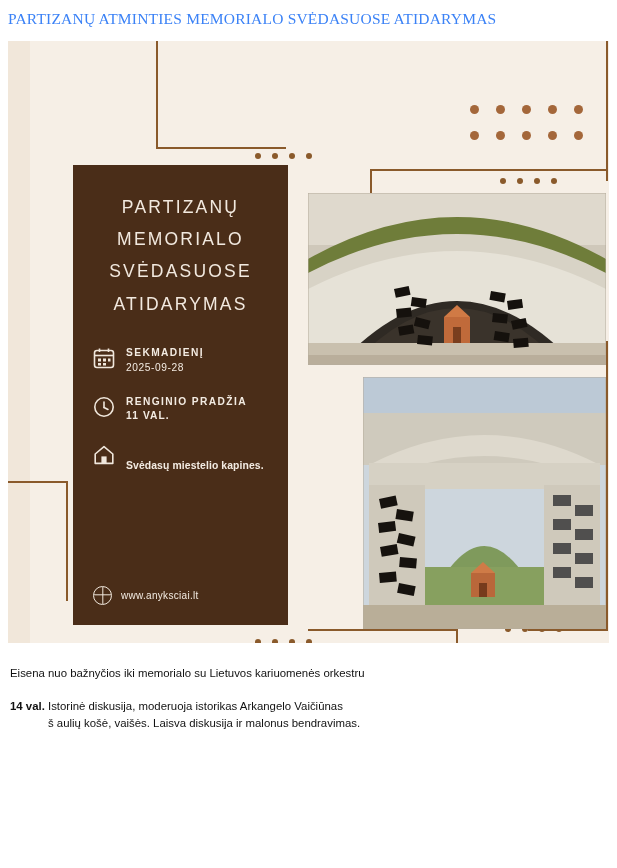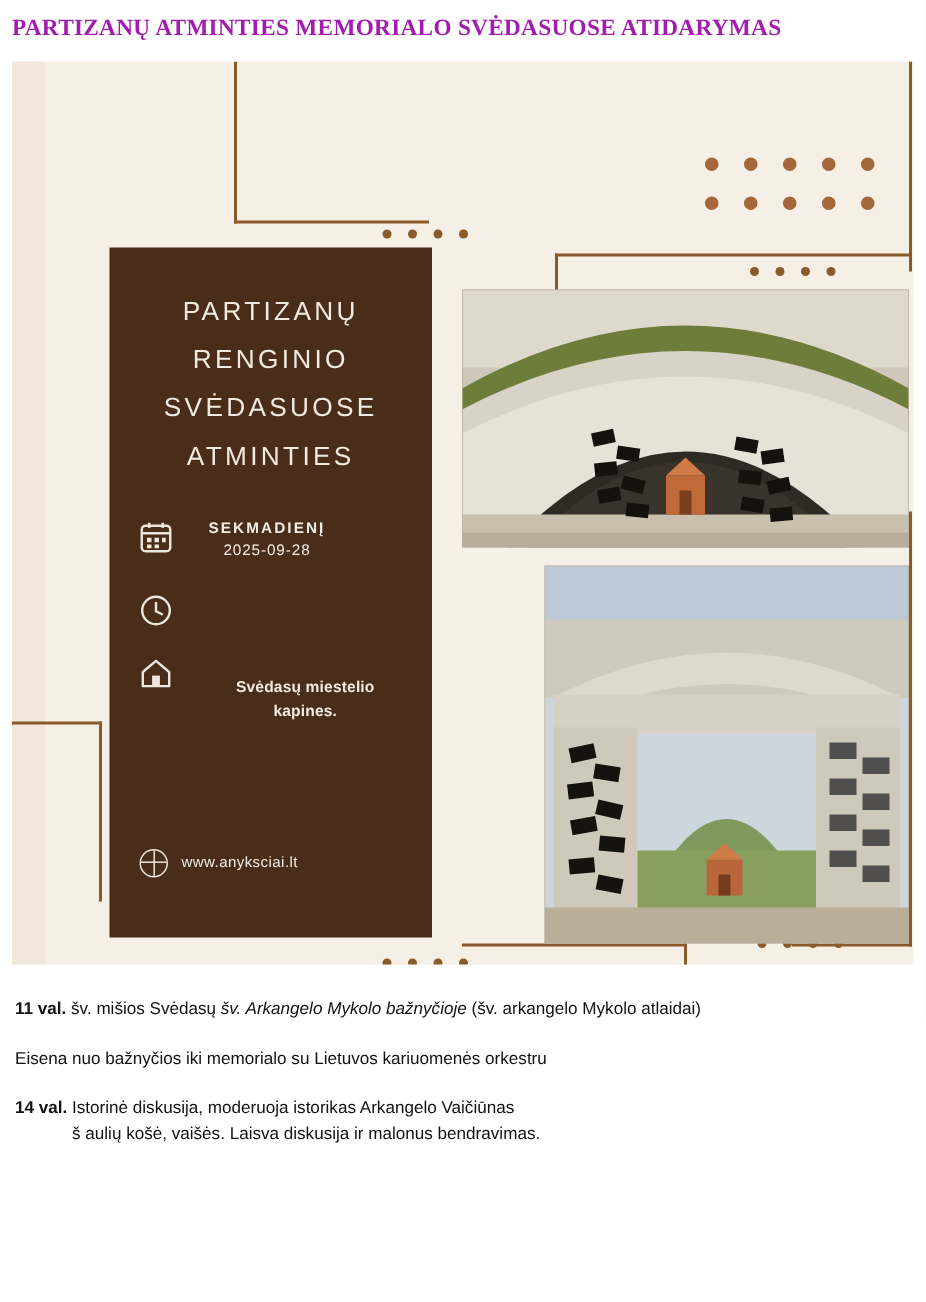--- a/index.html
+++ b/index.html
@@ -15,24 +15,24 @@
     overflow: hidden;
   }
   .page {
     position: relative;
     width: 617px;
     height: 868px;
   }
   
   .page-title {
     font-family: "Liberation Serif", serif;
-    font-weight: bold;
+    font-weight: normal;
     font-size: 15.5px;
     letter-spacing: 0.2px;
-    color: #a21caf;
+    color: #3b82f6;
     padding: 10px 8px 0 8px;
     line-height: 1.2;
     white-space: nowrap;
   }
   
   .poster {
     position: relative;
     margin: 12px 8px 0 8px;
     width: 601px;
     height: 602px;
@@ -106,38 +106,37 @@
     line-height: 1.85;
     color: #f2e9df;
     font-weight: 400;
     margin-top: 4px;
   }
   .card-title div { white-space: nowrap; }
   .info-list { margin-top: 26px; }
   .info-row {
     display: flex;
     align-items: flex-start;
-    gap: 24px;
+    gap: 11px;
     margin-bottom: 19px;
-    text-align: center;
   }
   .info-ico {
     flex: 0 0 auto;
     width: 22px; height: 22px;
     margin-top: 1px;
   }
   .info-ico svg { display: block; }
   .info-txt { font-size: 10.2px; line-height: 1.45; }
   .info-txt .l1 { letter-spacing: 1.1px; font-weight: bold; }
   .info-txt .l1.caps { letter-spacing: 1.4px; }
   .info-txt .l2 { letter-spacing: 0.6px; }
   .info-txt .addr { font-weight: bold; letter-spacing: 0.1px; font-size: 10.4px; }
   .card-web {
     position: absolute;
-    left: 20px; bottom: 40px;
+    left: 20px; bottom: 20px;
     display: flex;
     align-items: center;
     gap: 9px;
     font-size: 10px;
     letter-spacing: 0.3px;
   }
   .globe {
     width: 17px; height: 17px;
     border-radius: 50%;
     border: 1.4px solid #f0e7dc;
@@ -325,23 +324,23 @@
           <rect x="116" y="206" width="8" height="14" fill="#763b1c"></rect>
         </g>
         <rect x="0" y="228" width="243" height="24" fill="#b9ae98"></rect>
         <rect x="0" y="0" width="243" height="252" fill="none" stroke="#b5ac9c" stroke-width="1"></rect>
       </svg>
     </div>
 
     <div class="card">
       <div class="card-title">
         <div>PARTIZANŲ</div>
-        <div>RENGINIO</div>
+        <div>MEMORIALO</div>
         <div>SVĖDASUOSE</div>
-        <div>ATMINTIES</div>
+        <div>ATIDARYMAS</div>
       </div>
 
       <div class="info-list">
 
         <div class="info-row">
           <span class="info-ico">
             <svg width="22" height="22" viewBox="0 0 22 22">
               <rect x="1.5" y="3.5" width="19" height="17" rx="2.5" fill="none" stroke="#f0e7dc" stroke-width="1.6"></rect>
               <line x1="1.5" y1="8.5" x2="20.5" y2="8.5" stroke="#f0e7dc" stroke-width="1.6"></line>
               <line x1="6.5" y1="1.5" x2="6.5" y2="5" stroke="#f0e7dc" stroke-width="1.6"></line>
@@ -360,20 +359,24 @@
         </div>
 
         <div class="info-row">
           <span class="info-ico">
             <svg width="22" height="22" viewBox="0 0 22 22">
               <circle cx="11" cy="11" r="9.2" fill="none" stroke="#f0e7dc" stroke-width="1.6"></circle>
               <line x1="11" y1="6" x2="11" y2="11.5" stroke="#f0e7dc" stroke-width="1.6" stroke-linecap="round"></line>
               <line x1="11" y1="11.5" x2="15" y2="13.5" stroke="#f0e7dc" stroke-width="1.6" stroke-linecap="round"></line>
             </svg>
           </span>
+          <span class="info-txt">
+            <span class="l1 caps">RENGINIO PRADŽIA</span><br>
+            <span class="l1">11 VAL.</span>
+          </span>
         </div>
 
         <div class="info-row">
           <span class="info-ico">
             <svg width="22" height="22" viewBox="0 0 22 22">
               <path d="M2.2 10 L11 2.6 L19.8 10 L19.8 19.4 L2.2 19.4 Z" fill="none" stroke="#f0e7dc" stroke-width="1.6" stroke-linejoin="round"></path>
               <rect x="8.4" y="12.4" width="5.2" height="7" fill="#f0e7dc"></rect>
             </svg>
           </span>
           <span class="info-txt">
@@ -398,23 +401,20 @@
           <rect x="26" y="5" width="14" height="15" rx="1.5" fill="#5a8fc2"></rect>
           <rect x="29" y="8" width="8" height="9" fill="#eaf2f8"></rect>
         </svg>
       </div>
 
     </div>
   </div>
 
   <div class="program">
 
-    <div class="prog-row">
-      <b>11 val.</b><span> šv. mišios Svėdasų </span><i>šv. Arkangelo Mykolo bažnyčioje</i><span> (šv. arkangelo Mykolo atlaidai)</span>
-    </div>
 
     <div class="prog-row">
       <span>Eisena nuo bažnyčios iki memorialo su Lietuvos kariuomenės orkestru</span>
     </div>
 
 
     <div class="prog-row">
       <b>14 val.</b><span>  Istorinė diskusija, moderuoja istorikas Arkangelo Vaičiūnas</span>
       <span class="prog-sub">š aulių košė, vaišės. Laisva diskusija ir malonus bendravimas.</span>
     </div>

